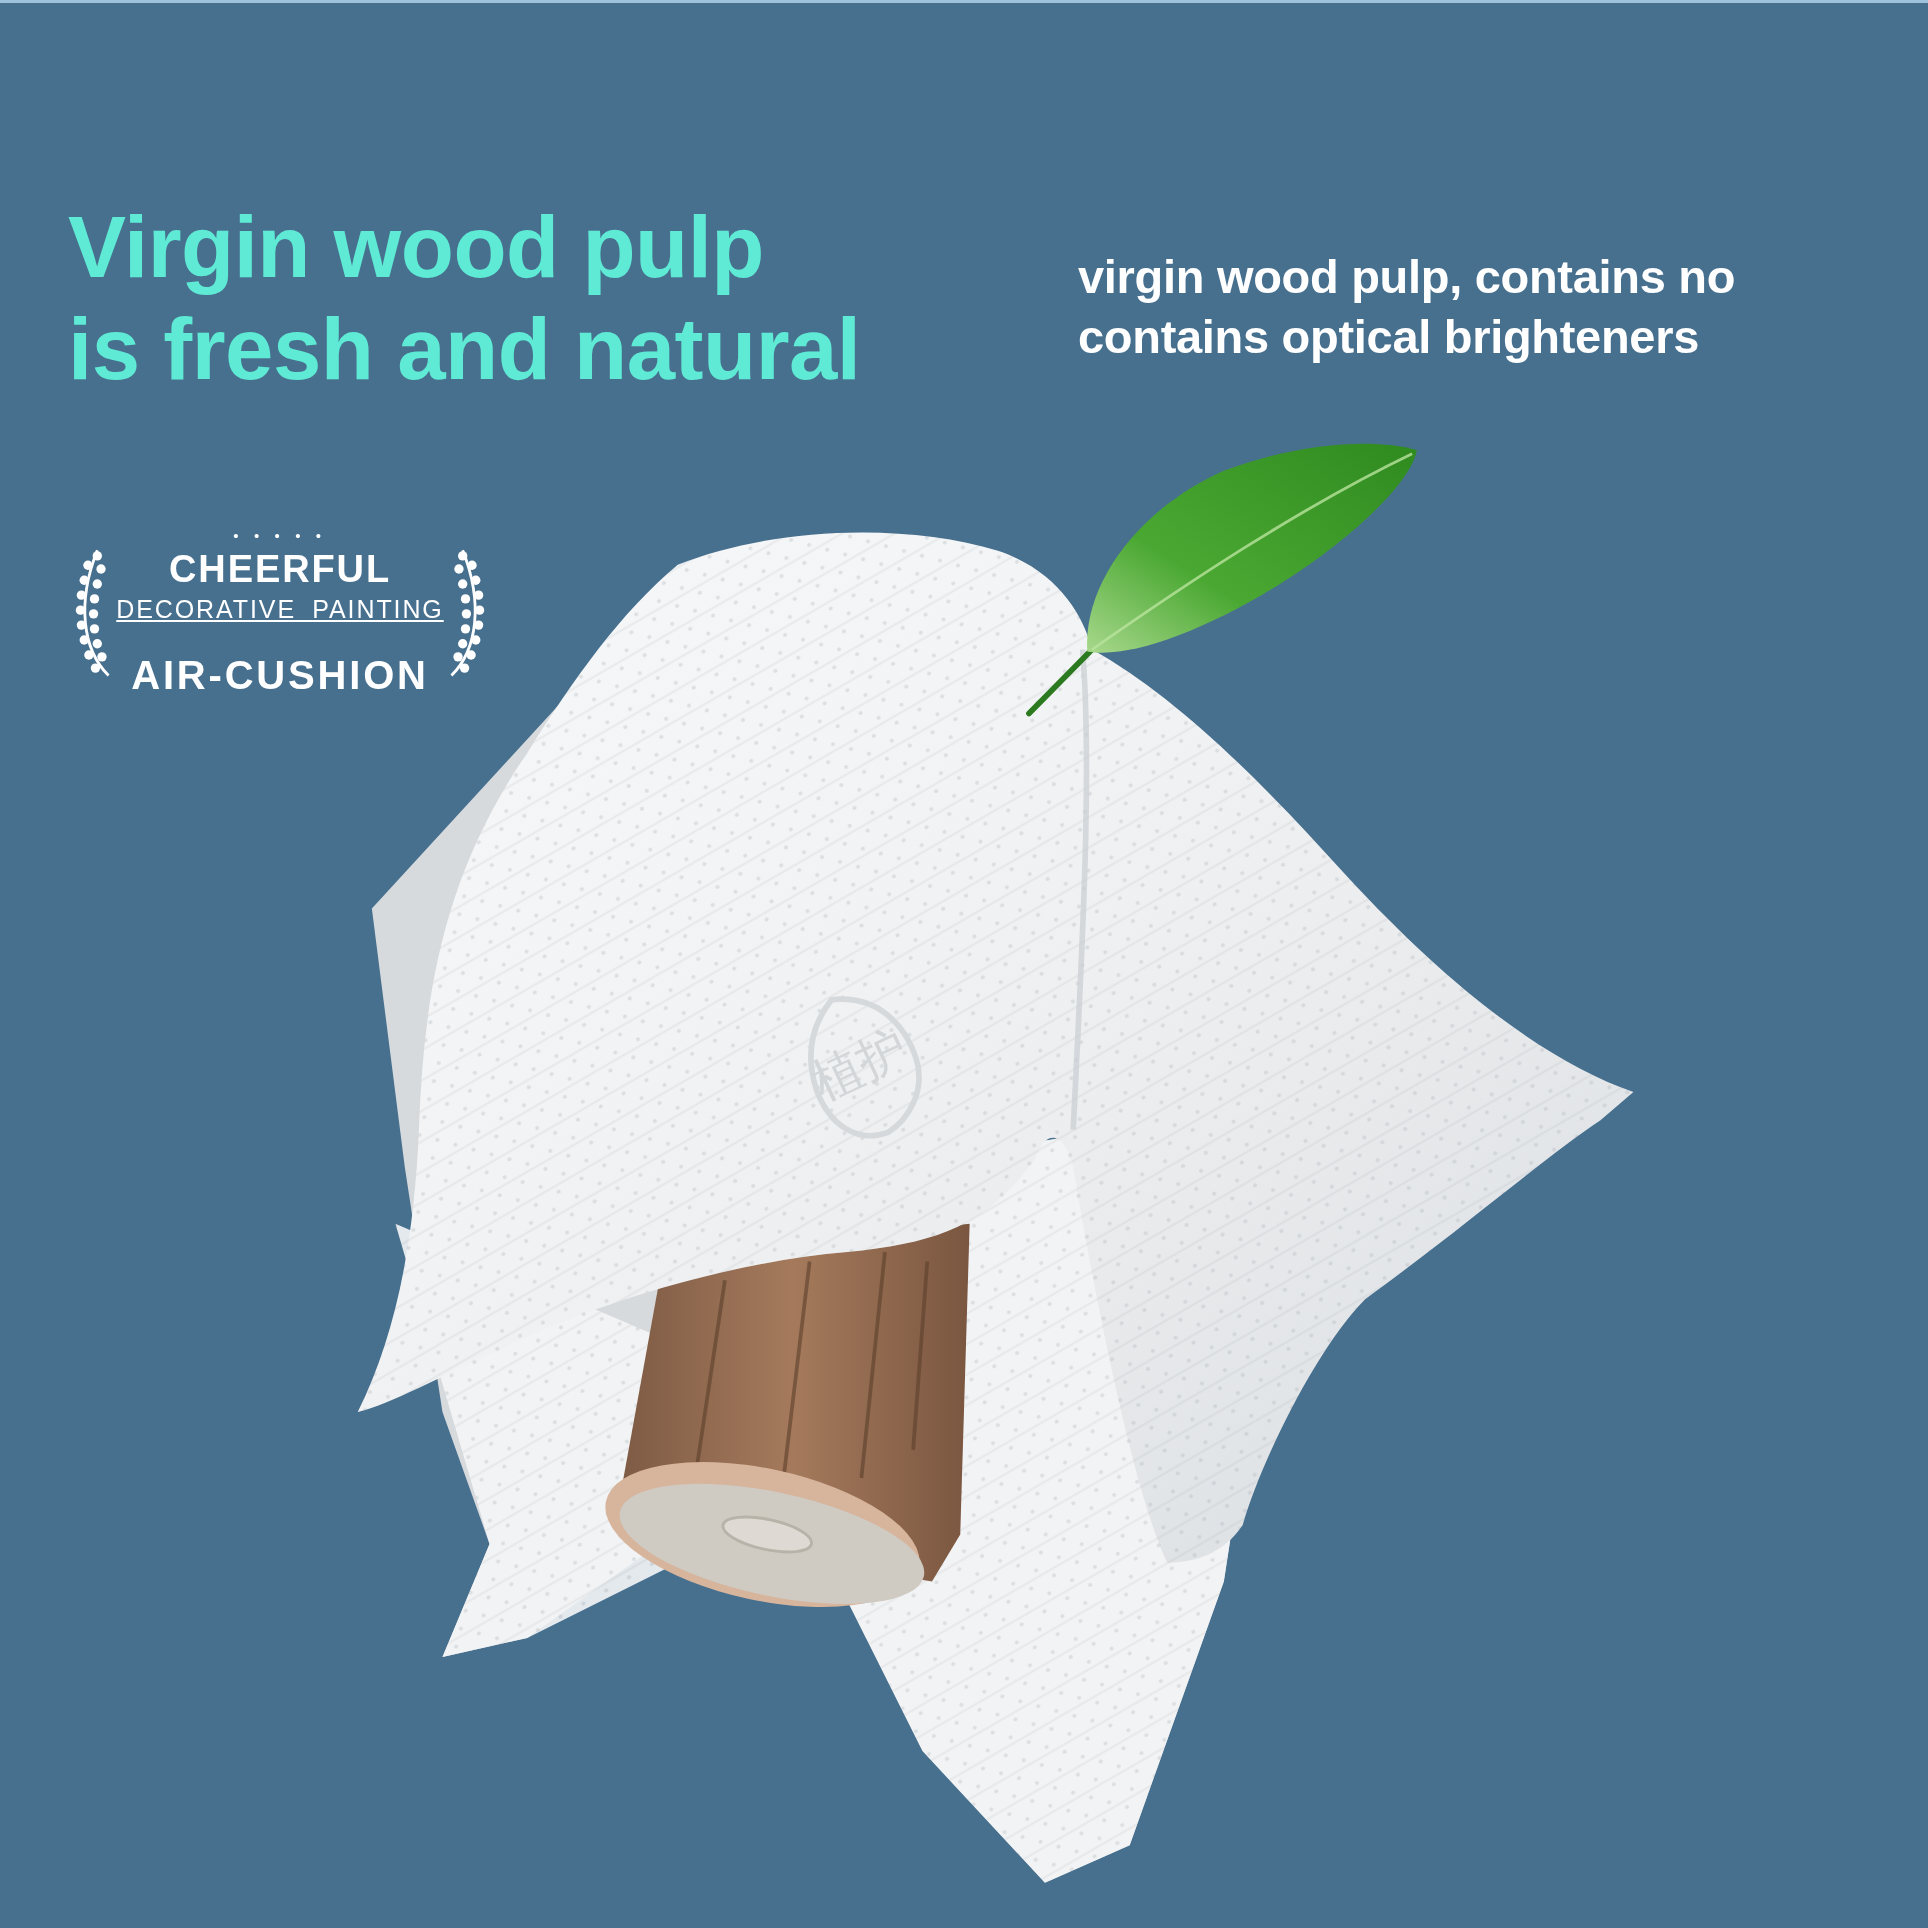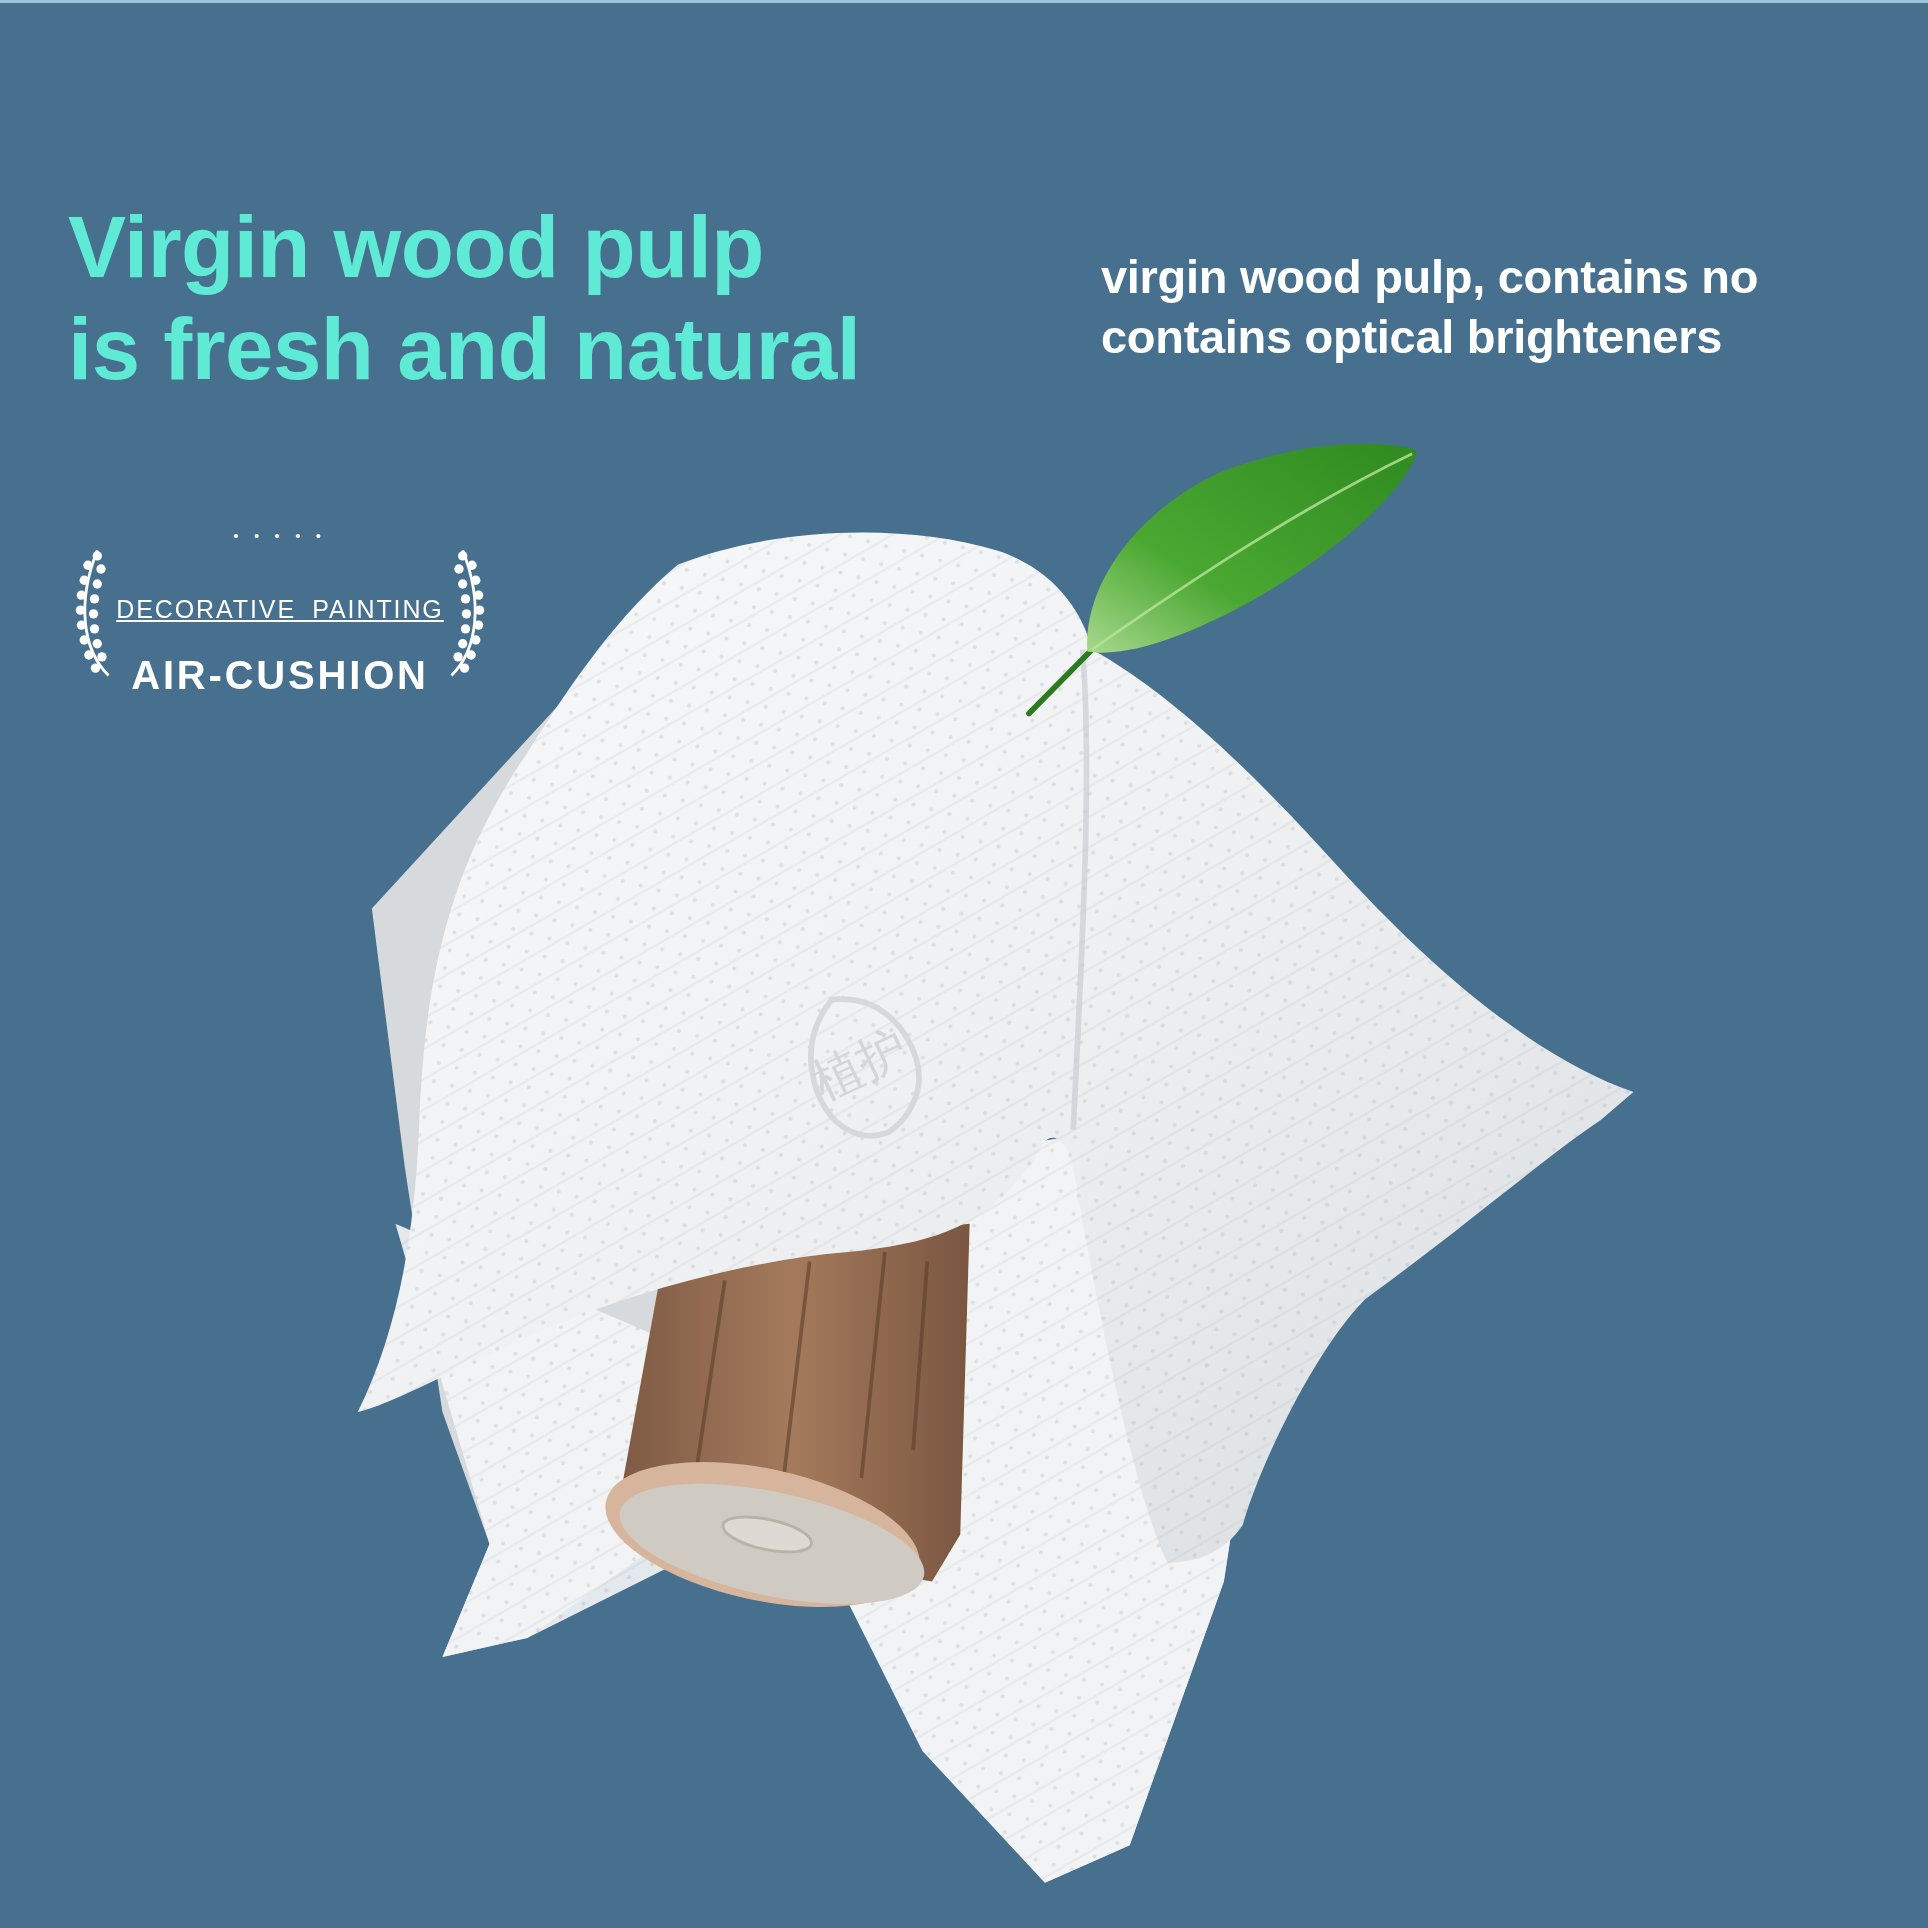--- a/index.html
+++ b/index.html
@@ -17,21 +17,21 @@
     position: absolute; left: 68px; top: 196px;
     color: #5eead4; font-weight: 700; font-size: 87px; line-height: 102px;
     letter-spacing: -0.5px;
   }
   .headline span { display: block; white-space: nowrap; }
   .subhead {
     position: absolute; left: 1078px; top: 247px;
     color: #ffffff; font-weight: 700; font-size: 47px; line-height: 60px;
     letter-spacing: -0.3px;
   }
-  .subhead span { display: block; white-space: nowrap; margin-left: 23px; }
+  .subhead span { display: block; white-space: nowrap; }
 
   .badge {
     position: absolute; left: 73px; top: 527px; width: 414px; height: 160px;
     color: #ffffff; text-align: center;
   }
   .badge .dots {
     position: absolute; left: 0; right: 0; top: 0; font-size: 15px; letter-spacing: 5.6px;
     color: #ffffff;
   }
   .badge .line1 {
@@ -82,20 +82,21 @@
       <circle cx="9" cy="84" r="5"></circle>
         <circle cx="23" cy="88" r="5"></circle>
         <circle cx="12" cy="100" r="5"></circle>
       <circle cx="26" cy="104" r="5"></circle>
         <circle cx="17" cy="116" r="5"></circle>
         <circle cx="31" cy="118" r="5"></circle>
       <circle cx="24" cy="130" r="5"></circle>
     </g>
   </svg>
   <div class="dots">• • • • •</div>
+  <div class="line1">CHEERFUL</div>
   <div class="line2">DECORATIVE PAINTING</div>
   <div class="line3">AIR-CUSHION</div>
   <svg class="laurel-right" width="43" height="132" viewBox="0 0 46 140">
     <path d="M38 138 C10 110 4 60 26 4" stroke="#fff" stroke-width="3" fill="none"></path>
     <g fill="#fff">
       <circle cx="26" cy="10" r="5"></circle>
         <circle cx="16" cy="20" r="5"></circle>
         <circle cx="30" cy="24" r="5"></circle>
       <circle cx="12" cy="36" r="5"></circle>
         <circle cx="26" cy="40" r="5"></circle>

